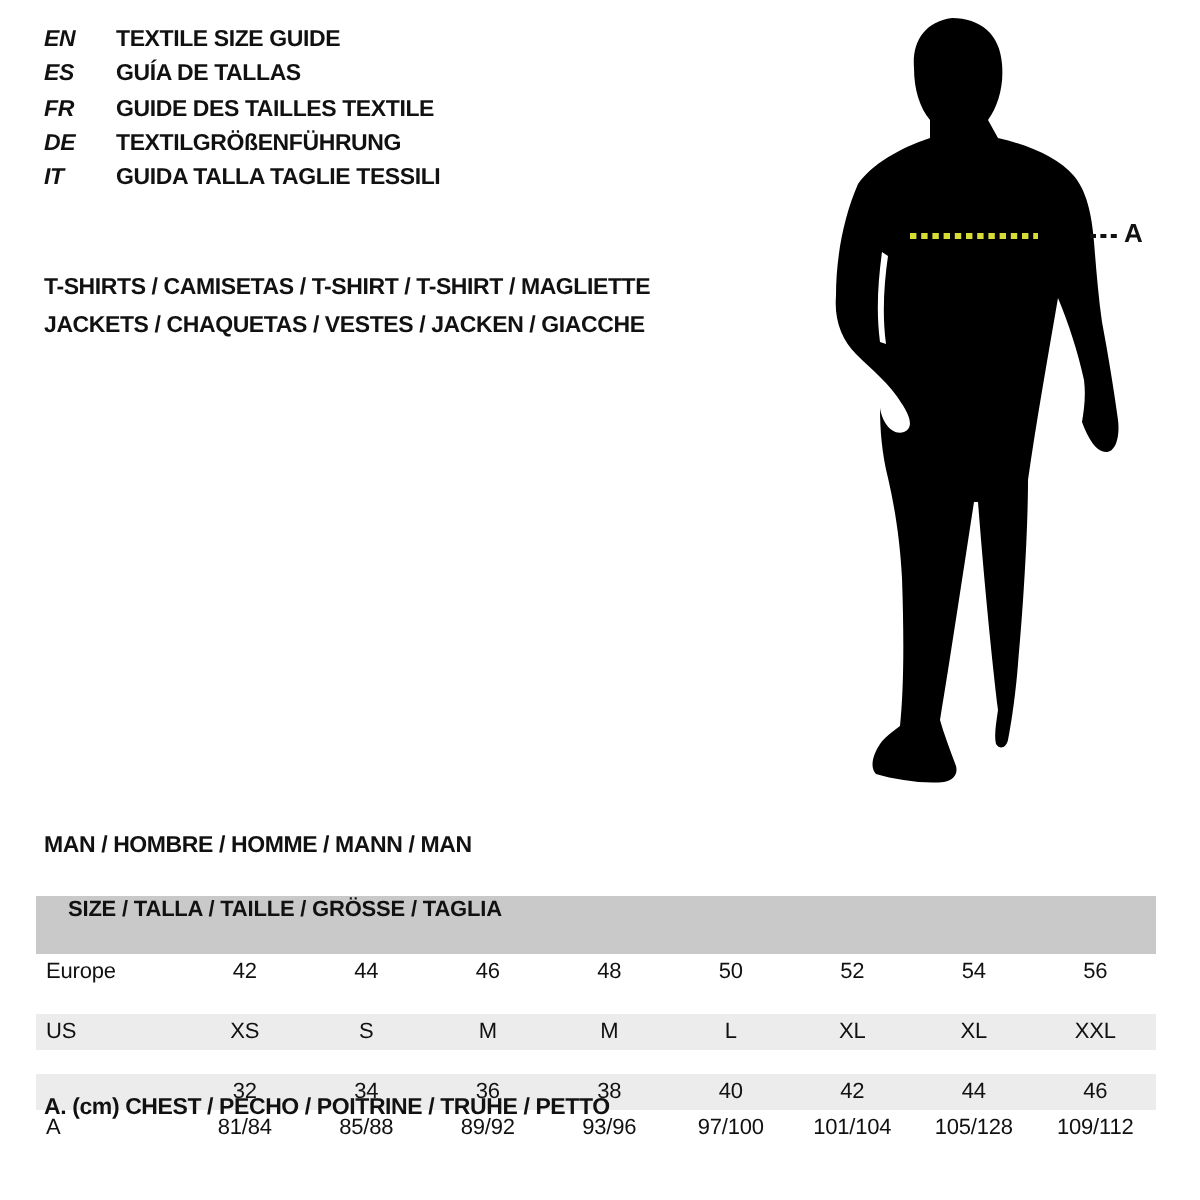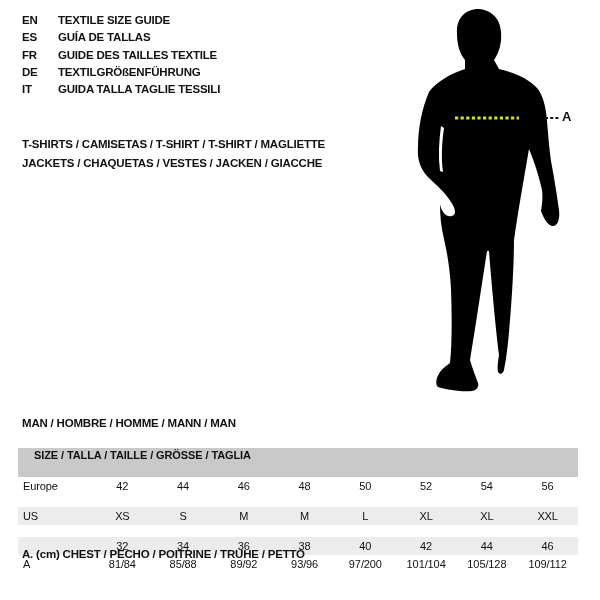--- a/index.html
+++ b/index.html
@@ -17,21 +17,21 @@
     background:#ffffff;
     font-family:"Liberation Sans","DejaVu Sans",sans-serif;
     color:var(--c-text);
     overflow:hidden;
   }
   .abs{position:absolute;}
 
   
   .lang-block{left:22px;top:12px;}
   .lang-row{display:flex;line-height:17.3px;font-size:11.5px;font-weight:bold;letter-spacing:-0.2px;}
-  .lang-code{width:36px;}
+  .lang-code{width:36px;font-style:italic;}
   
   .products{left:22px;top:110px;margin-top:25px;}
   .product-line{font-size:11.5px;font-weight:bold;line-height:18.5px;letter-spacing:-0.2px;white-space:nowrap;}
 
   
   .figure-svg{left:410px;top:5px;width:165px;height:395px;}
   .measure-label{left:562px;top:109px;font-size:13px;font-weight:bold;}
 
   
   .gender-heading{left:22px;top:417px;font-size:11.5px;font-weight:bold;letter-spacing:-0.2px;}
@@ -166,21 +166,21 @@
         <div class="tcell">42</div>
         <div class="tcell">44</div>
         <div class="tcell">46</div>
       </div>
       <div class="trow">
         <div class="tlabel">A</div>
         <div class="tcell">81/84</div>
         <div class="tcell">85/88</div>
         <div class="tcell">89/92</div>
         <div class="tcell">93/96</div>
-        <div class="tcell">97/200</div>
+        <div class="tcell">97/100</div>
         <div class="tcell">101/104</div>
         <div class="tcell">105/128</div>
         <div class="tcell">109/112</div>
       </div>
     </div>
 </div>
 
 <div class="abs footnote">A. (cm) CHEST / PECHO / POITRINE / TRUHE / PETTO</div>
 
 </body></html>

